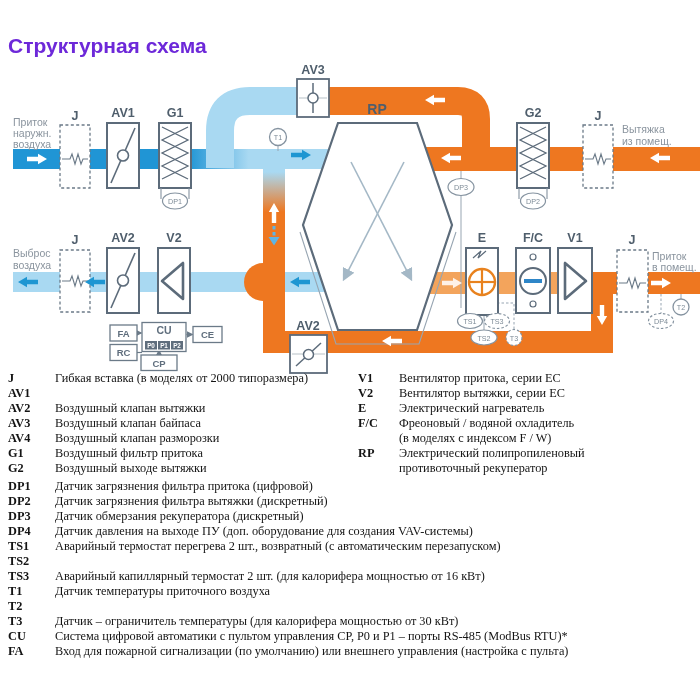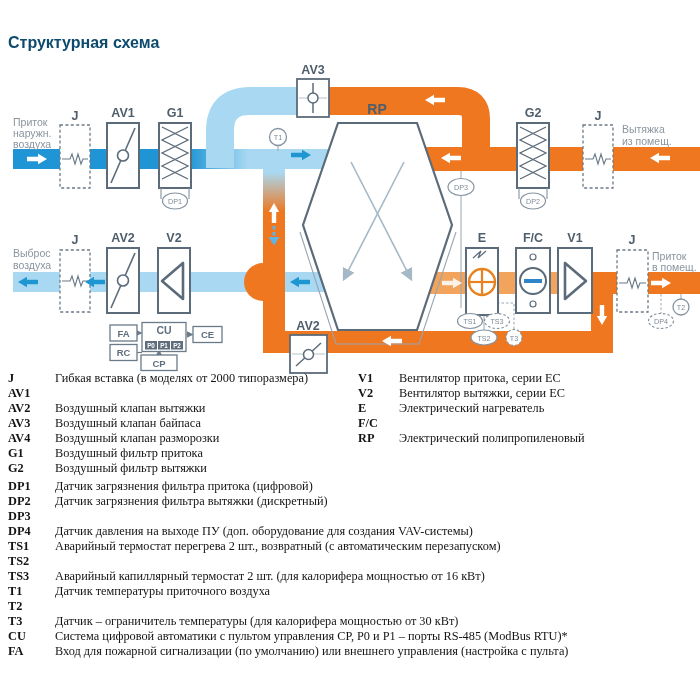--- a/index.html
+++ b/index.html
@@ -1,18 +1,18 @@
 <!DOCTYPE html>
 <html><head>
 <meta charset="utf-8">
 <style>
   html,body{margin:0;padding:0;background:#fff;}
   #page{position:relative;width:700px;height:700px;background:#fff;overflow:hidden;
         font-family:"Liberation Sans",sans-serif;}
-  #title{position:absolute;left:8px;top:34px;font-size:16px;font-weight:bold;color:#0c4a6e;}
+  #title{position:absolute;left:8px;top:34px;font-size:21px;font-weight:bold;color:#6d28d9;}
   svg text{font-family:"Liberation Sans",sans-serif;}
   .comp-lbl{font-size:12.5px;font-weight:bold;fill:#4F5E6C;text-anchor:middle;}
   .rp-lbl{font-size:14px;font-weight:bold;fill:#4F5E6C;text-anchor:middle;}
   .sens-lbl{font-size:7.2px;fill:#7d8b97;text-anchor:middle;}
   .flow-lbl{font-size:10.5px;fill:#8A949E;}
   .ctl-lbl{font-size:9.5px;font-weight:bold;fill:#5F6E7D;text-anchor:middle;}
   .port-lbl{font-size:6.3px;font-weight:bold;fill:#ffffff;text-anchor:middle;}
   
   .legend{position:absolute;font-family:"Liberation Serif",serif;font-size:12.3px;
           line-height:15px;color:#141414;}
@@ -296,57 +296,59 @@
     <div class="lg-row">
         <span class="lg-key">AV4</span>
         <span>Воздушный клапан разморозки</span>
       </div>
     <div class="lg-row">
         <span class="lg-key">G1</span>
         <span>Воздушный фильтр притока</span>
       </div>
     <div class="lg-row">
         <span class="lg-key">G2</span>
-        <span>Воздушный фильтр вытяжки</span>
+        <span>Воздушный выходе вытяжки</span>
       </div>
   </div>
 
   <div id="lg-col2" class="legend">
     <div class="lg-row">
         <span class="lg-key">V1</span>
         <span>Вентилятор притока, серии EC</span>
       </div>
     <div class="lg-row">
         <span class="lg-key">V2</span>
         <span>Вентилятор вытяжки, серии EC</span>
       </div>
     <div class="lg-row">
         <span class="lg-key">E</span>
         <span>Электрический нагреватель</span>
       </div>
     <div class="lg-row">
         <span class="lg-key">F/C</span>
+        <span><span>Фреоновый / водяной охладитель</span><br><span>(в моделях с индексом F / W)</span></span>
       </div>
     <div class="lg-row">
         <span class="lg-key">RP</span>
-        <span><span>Электрический полипропиленовый</span><br></span>
+        <span><span>Электрический полипропиленовый</span><br><span>противоточный рекуператор</span></span>
       </div>
   </div>
 
   <div id="lg-rows" class="legend">
     <div class="lg-row">
         <span class="lg-key">DP1</span>
         <span>Датчик загрязнения фильтра притока (цифровой)</span>
       </div>
     <div class="lg-row">
         <span class="lg-key">DP2</span>
         <span>Датчик загрязнения фильтра вытяжки (дискретный)</span>
       </div>
     <div class="lg-row">
         <span class="lg-key">DP3</span>
+        <span>Датчик обмерзания рекуператора (дискретный)</span>
       </div>
     <div class="lg-row">
         <span class="lg-key">DP4</span>
         <span>Датчик давления на выходе ПУ (доп. оборудование для создания VAV-системы)</span>
       </div>
     <div class="lg-row">
         <span class="lg-key">TS1</span>
         <span>Аварийный термостат перегрева 2 шт., возвратный (с автоматическим перезапуском)</span>
       </div>
     <div class="lg-row">

